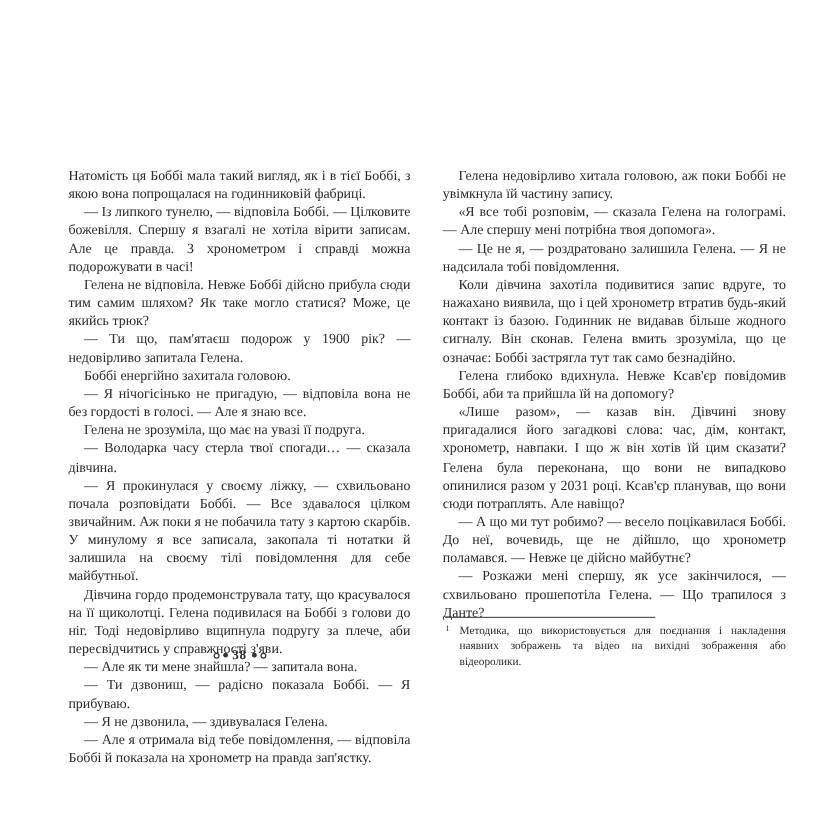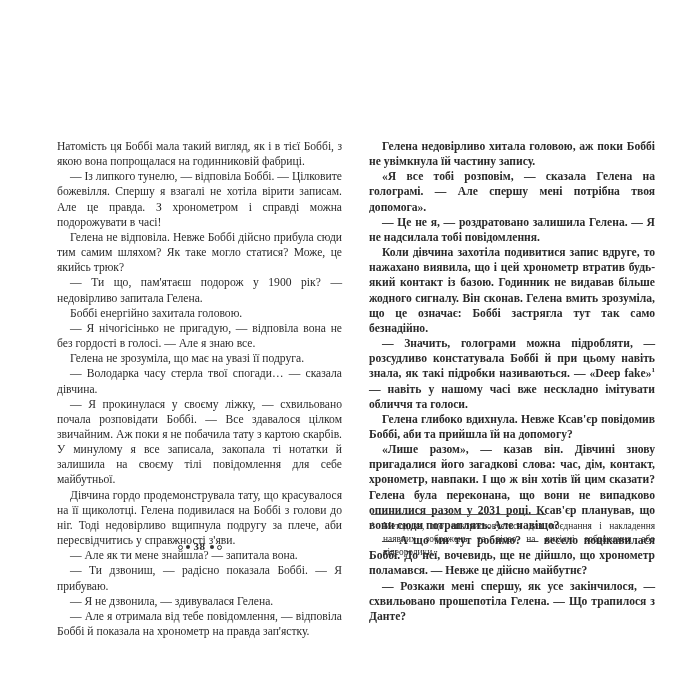--- a/index.html
+++ b/index.html
@@ -10,21 +10,21 @@
   .page {
     position:absolute; top:0; left:0; width:700px; height:700px;
   }
   .col {
     position:absolute; top:139px; width:285px;
     font-family:"Liberation Serif","DejaVu Serif",serif;
     font-size:11.6px; line-height:15.15px; text-align:justify;
     hyphens:manual;
   }
   .col-left { left:57px; }
-  .col-right { left:369px; width:286px;font-weight:bold; }
+  .col-right { left:369px; width:286px; }
   .col p { margin:0; text-indent:13px; }
   .col p.noindent { text-indent:0; }
   .page-number {
     position:absolute; top:540px; left:57px; width:285px; text-align:center;
     font-family:"Liberation Serif","DejaVu Serif",serif; font-size:11px; color:#2a2a2a;
     letter-spacing:0.5px;
   }
   .page-number .dot-hollow { display:inline-block; width:3px; height:3px; border:1px solid #333; border-radius:50%; vertical-align:middle; margin:0 1px; }
   .page-number .dot-solid { display:inline-block; width:4px; height:4px; background:#333; border-radius:50%; vertical-align:middle; margin:0 2px; }
   .page-number .num { font-weight:bold; margin:0 2px; }
@@ -63,21 +63,20 @@
 
   <div class="page-number">
     <span class="dot-hollow"></span><span class="dot-solid"></span><span class="num">38</span><span class="dot-solid"></span><span class="dot-hollow"></span>
   </div>
 
   <div class="col col-right">
     <p>Гелена недовірливо хитала головою, аж поки Боббі не увімкнула їй частину запису.</p>
     <p>«Я все тобі розповім, — сказала Гелена на голограмі. — Але спершу мені потрібна твоя допомога».</p>
     <p>— Це не я, — роздратовано залишила Гелена. — Я не надсилала тобі повідомлення.</p>
     <p>Коли дівчина захотіла подивитися запис вдруге, то нажахано виявила, що і цей хронометр втратив будь-який контакт із базою. Годинник не видавав більше жодного сигналу. Він сконав. Гелена вмить зрозуміла, що це означає: Боббі застрягла тут так само безнадійно.</p>
-    <p><span>— Значить, голограми можна підробляти, — розсудливо констатувала Боббі й при цьому навіть знала, як такі підробки називаються. — «Deep fake»</span><sup class="fnref">1</sup><span> — навіть у нашому часі вже нескладно імітувати обличчя та голоси.</span></p>
     <p>Гелена глибоко вдихнула. Невже Ксав'єр повідомив Боббі, аби та прийшла їй на допомогу?</p>
     <p>«Лише разом», — казав він. Дівчині знову пригадалися його загадкові слова: час, дім, контакт, хронометр, навпаки. І що ж він хотів їй цим сказати? Гелена була переконана, що вони не випадково опинилися разом у 2031 році. Ксав'єр планував, що вони сюди потраплять. Але навіщо?</p>
     <p>— А що ми тут робимо? — весело поцікавилася Боббі. До неї, вочевидь, ще не дійшло, що хронометр поламався. — Невже це дійсно майбутнє?</p>
     <p>— Розкажи мені спершу, як усе закінчилося, — схвильовано прошепотіла Гелена. — Що трапилося з Данте?</p>
   </div>
 
   <div class="footnote-rule"></div>
   <div class="footnote">
     <span class="fn-mark">1</span>
     <span class="fn-text">Методика, що використовується для поєднання і накладення наявних зображень та відео на вихідні зображення або відеоролики.</span>

